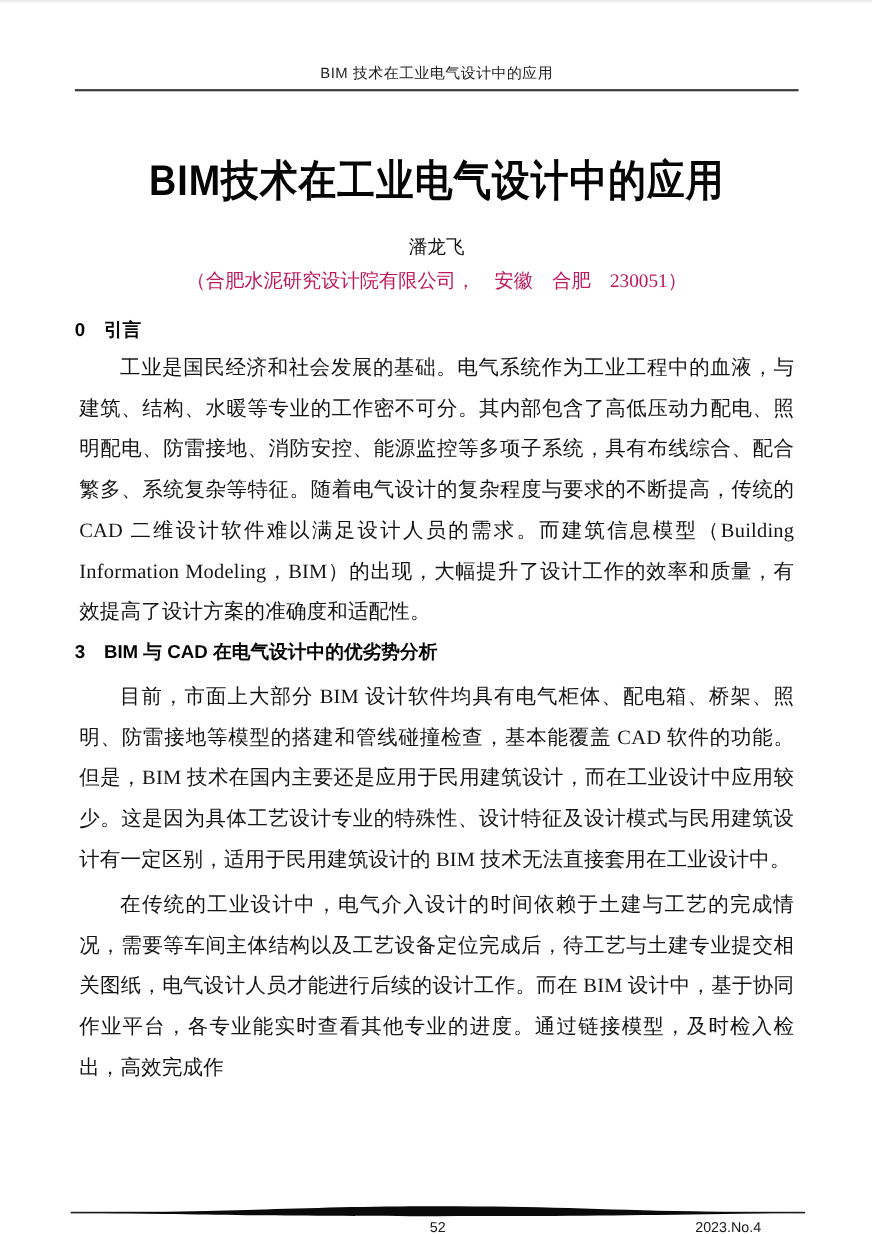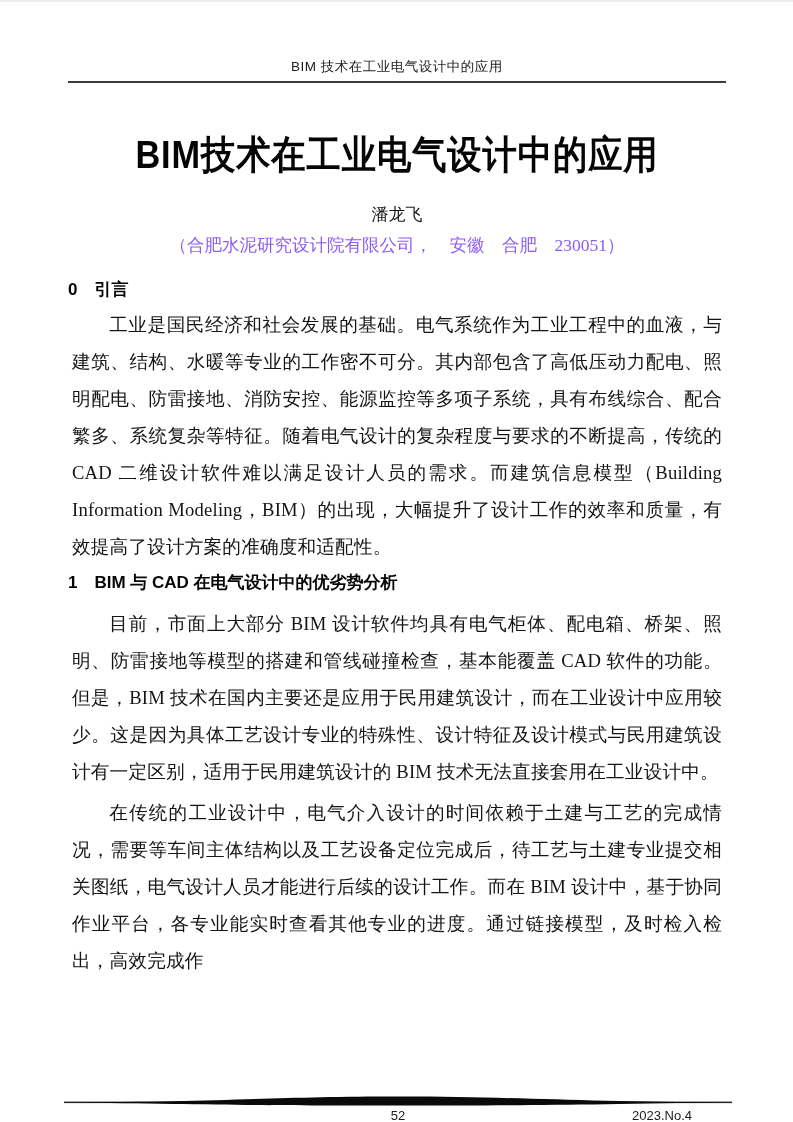--- a/index.html
+++ b/index.html
@@ -23,36 +23,36 @@
     position:absolute;left:68px;top:58px;width:658px;
     text-align:center;
     border-bottom:2px solid #3b3b3b;
     padding-bottom:5px;
   }
   .running-title{
     font-family:"Liberation Sans","DejaVu Sans",sans-serif;
     font-size:13.5px;line-height:18px;letter-spacing:.5px;color:#1c1c1c;
   }
   
-  .content{position:absolute;left:68px;top:6px;width:658px;}
+  .content{position:absolute;left:68px;top:16px;width:658px;}
   .title{
     margin:126px 0 0 0;
     font-family:"Liberation Sans","DejaVu Sans",sans-serif;
     font-size:39px;line-height:46px;font-weight:700;
     text-align:center;color:#050505;
     transform:scaleX(.88);transform-origin:50% 50%;
     letter-spacing:1px;white-space:nowrap;
   }
   .author{
     margin-top:26px;
     font-size:17px;line-height:22px;text-align:center;color:#141414;
   }
   .affiliation{
     margin-top:6px;
-    font-size:17.5px;line-height:26px;text-align:center;color:#8b5cf6;
+    font-size:17.5px;line-height:26px;text-align:center;color:#be185d;
     white-space:nowrap;
   }
   .section-heading{
     font-family:"Liberation Sans","DejaVu Sans",sans-serif;
     font-size:17px;line-height:28px;font-weight:700;color:#050505;
     margin:0;white-space:pre-wrap;
   }
   .section-heading.s0{margin-top:18px;}
   .section-heading.s1{margin-top:0;}
   .body-para{
@@ -89,21 +89,21 @@
 
     <div class="author">潘龙飞</div>
 
     <div class="affiliation">（合肥水泥研究设计院有限公司，　安徽　合肥　230051）</div>
 
     <h2 class="section-heading s0">0　引言</h2>
 
     <p class="body-para first-after-heading">工业是国民经济和社会发展的基础。电气系统作为工业工程中的血液，与建筑、结构、水暖等专业的工作密不可分。其内部包含了高低压动力配电、照明配电、防雷接地、消防安控、能源监控等多项子系统，具有布线综合、配合繁多、系统复杂等特征。随着电气设计的复杂程度与要求的不断提高，传统的 CAD 二维设计软件难以满足设计人员的需求。而建筑信息模型（Building Information Modeling，BIM）的出现，大幅提升了设计工作的效率和质量，有效提高了设计方案的准确度和适配性。</p>
 
 
-    <h2 class="section-heading s1">1　BIM 与 CAD 在电气设计中的优劣势分析</h2>
+    <h2 class="section-heading s1">3　BIM 与 CAD 在电气设计中的优劣势分析</h2>
 
     <p class="body-para after-s1">目前，市面上大部分 BIM 设计软件均具有电气柜体、配电箱、桥架、照明、防雷接地等模型的搭建和管线碰撞检查，基本能覆盖 CAD 软件的功能。但是，BIM 技术在国内主要还是应用于民用建筑设计，而在工业设计中应用较少。这是因为具体工艺设计专业的特殊性、设计特征及设计模式与民用建筑设计有一定区别，适用于民用建筑设计的 BIM 技术无法直接套用在工业设计中。</p>
 
     <p class="body-para">在传统的工业设计中，电气介入设计的时间依赖于土建与工艺的完成情况，需要等车间主体结构以及工艺设备定位完成后，待工艺与土建专业提交相关图纸，电气设计人员才能进行后续的设计工作。而在 BIM 设计中，基于协同作业平台，各专业能实时查看其他专业的进度。通过链接模型，及时检入检出，高效完成作</p>
   </main>
 
   <footer class="page-footer">
     <svg class="footer-rule" viewBox="0 0 668 13" xmlns="http://www.w3.org/2000/svg" aria-hidden="true">
       <rect x="0" y="7.6" width="668" height="1.5" fill="#222"></rect>
       <path d="M4 8.3

